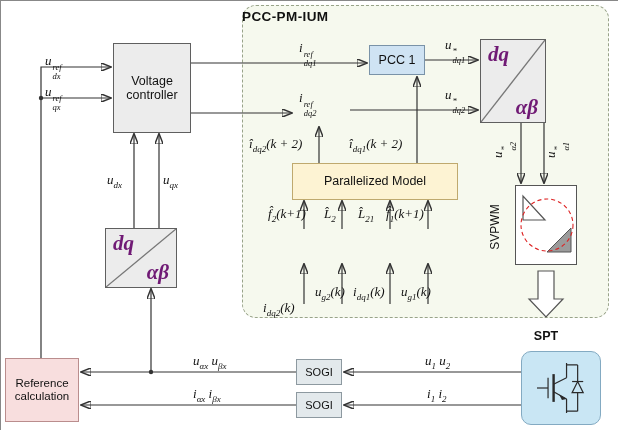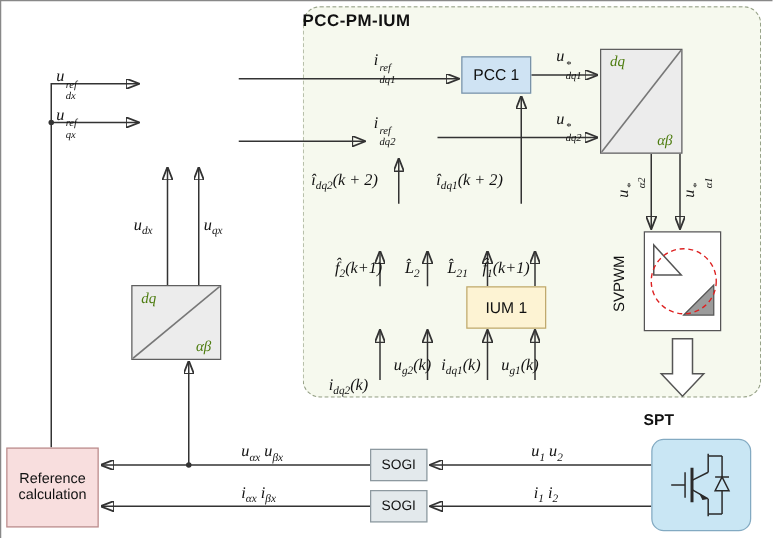--- a/index.html
+++ b/index.html
@@ -17,21 +17,21 @@
        background:#ececec;border:1px solid #5f5f5f;box-sizing:border-box;font-size:12.5px;color:#111;
        z-index:6;line-height:1.15;padding:2px;}
   .blue{background:#cfe3f3;border-color:#7a93a8;}
   .cream{background:#fdf3d3;border-color:#bfa96e;}
   .pink{background:#f8dede;border-color:#ba8d8d;font-size:11.5px;}
   .sogi{background:#e3e9ec;border-color:#8d99a0;font-size:11px;}
   .spt-box{background:#c9e6f4;border-color:#83aac2;border-radius:10px;}
   .tf{position:absolute;background:#ececec;border:1px solid #5f5f5f;box-sizing:border-box;z-index:6;}
   .tf svg{position:absolute;left:0;top:0;width:100%;height:100%;}
   .tf .t,.tf .b{position:absolute;font-family:"Liberation Serif","DejaVu Serif",serif;
-                font-style:italic;font-size:12px;color:#4d7c0f;z-index:2;}
+                font-style:italic;font-size:21px;color:#701a75;z-index:2;font-weight:bold;}
   .tf .t{top:2px;left:7px;}
   .tf .b{bottom:2px;right:7px;}
   .graphic{position:absolute;z-index:6;background:#fff;border:1px solid #555;box-sizing:border-box;}
   .m{position:absolute;font-family:"Liberation Serif","DejaVu Serif",serif;font-style:italic;
      font-size:13px;color:#111;white-space:nowrap;z-index:7;line-height:1;}
   .m sub{font-size:9px;}
   .st{display:inline-flex;flex-direction:column;align-items:flex-start;font-size:8.5px;
       line-height:1.1;vertical-align:-0.55em;margin-left:1px;}
   .rot{transform:translate(-50%,-50%) rotate(-90deg);}
   .svpwm-text{position:absolute;z-index:7;font-size:12px;color:#111;white-space:nowrap;
@@ -77,22 +77,23 @@
       <path d="M520,371 L343,371" marker-end="url(#ah)"></path>
       <path d="M295,371 L80,371" marker-end="url(#ah)"></path>
       <path d="M520,404 L343,404" marker-end="url(#ah)"></path>
       <path d="M295,404 L80,404" marker-end="url(#ah)"></path>
       <circle cx="40" cy="97" r="2.2"></circle>
       <circle cx="150" cy="371" r="2.2"></circle>
       <polygon class="flow" points="537,270 553,270 553,298 562,298 545,316 528,298 537,298"></polygon>
     </g>
   </svg>
 
+  <div class="box" style="left:112px;top:42px;width:78px;height:90px">Voltage controller</div>
   <div class="box blue" style="left:368px;top:44px;width:56px;height:30px">PCC 1</div>
-  <div class="box cream" style="left:372px;top:228px;width:64px;height:34px">IUM 1</div>
+  <div class="box cream" style="left:291px;top:162px;width:166px;height:37px">Parallelized Model</div>
 
   <div class="tf" style="left:479px;top:38px;width:66px;height:84px">
     <svg viewBox="0 0 100 100" preserveAspectRatio="none">
       <line x1="0" y1="100" x2="100" y2="0" stroke="#777" stroke-width="1.3" vector-effect="non-scaling-stroke"></line>
     </svg>
     <span class="t">dq</span>
     <span class="b">αβ</span>
   </div>
   <div class="tf" style="left:104px;top:227px;width:72px;height:60px">
     <svg viewBox="0 0 100 100" preserveAspectRatio="none">
@@ -108,21 +109,21 @@
       <polygon points="31,66 55,42 55,66" fill="#9b9b9b" stroke="#555" stroke-width="1"></polygon>
       <circle cx="31" cy="39" r="26" fill="none" stroke="#dd2222" stroke-width="1.1" stroke-dasharray="4,3"></circle>
     </svg>
   </div>
   <div class="svpwm-text rot" style="left:494px;top:226px">SVPWM</div>
 
   <div class="box sogi" style="left:295px;top:358px;width:46px;height:26px">SOGI</div>
   <div class="box sogi" style="left:295px;top:391px;width:46px;height:26px">SOGI</div>
   <div class="box pink" style="left:4px;top:357px;width:74px;height:64px">Reference calculation</div>
 
-  <div class="spt-label" style="left:504px;top:328px;width:44px">SPT</div>
+  <div class="spt-label" style="left:523px;top:328px;width:44px">SPT</div>
   <div class="box spt-box" style="left:520px;top:350px;width:80px;height:74px">
     <svg width="78" height="72" viewBox="0 0 80 74">
       <g stroke="#2a2a2a" stroke-width="1.3" fill="none">
         <path d="M46,10 V26 M46,26 L32,33 M32,41 L46,49 M46,49 V64"></path>
         <path d="M32,22 V52" stroke-width="2.6"></path>
         <path d="M26,26 V48"></path>
         <path d="M14,37 H26"></path>
         <path d="M58,12 V30 M58,42 V62 M46,12 H58 M46,62 H58"></path>
         <polygon points="52,42 64,42 58,30"></polygon>
         <path d="M52,30 H64"></path>

